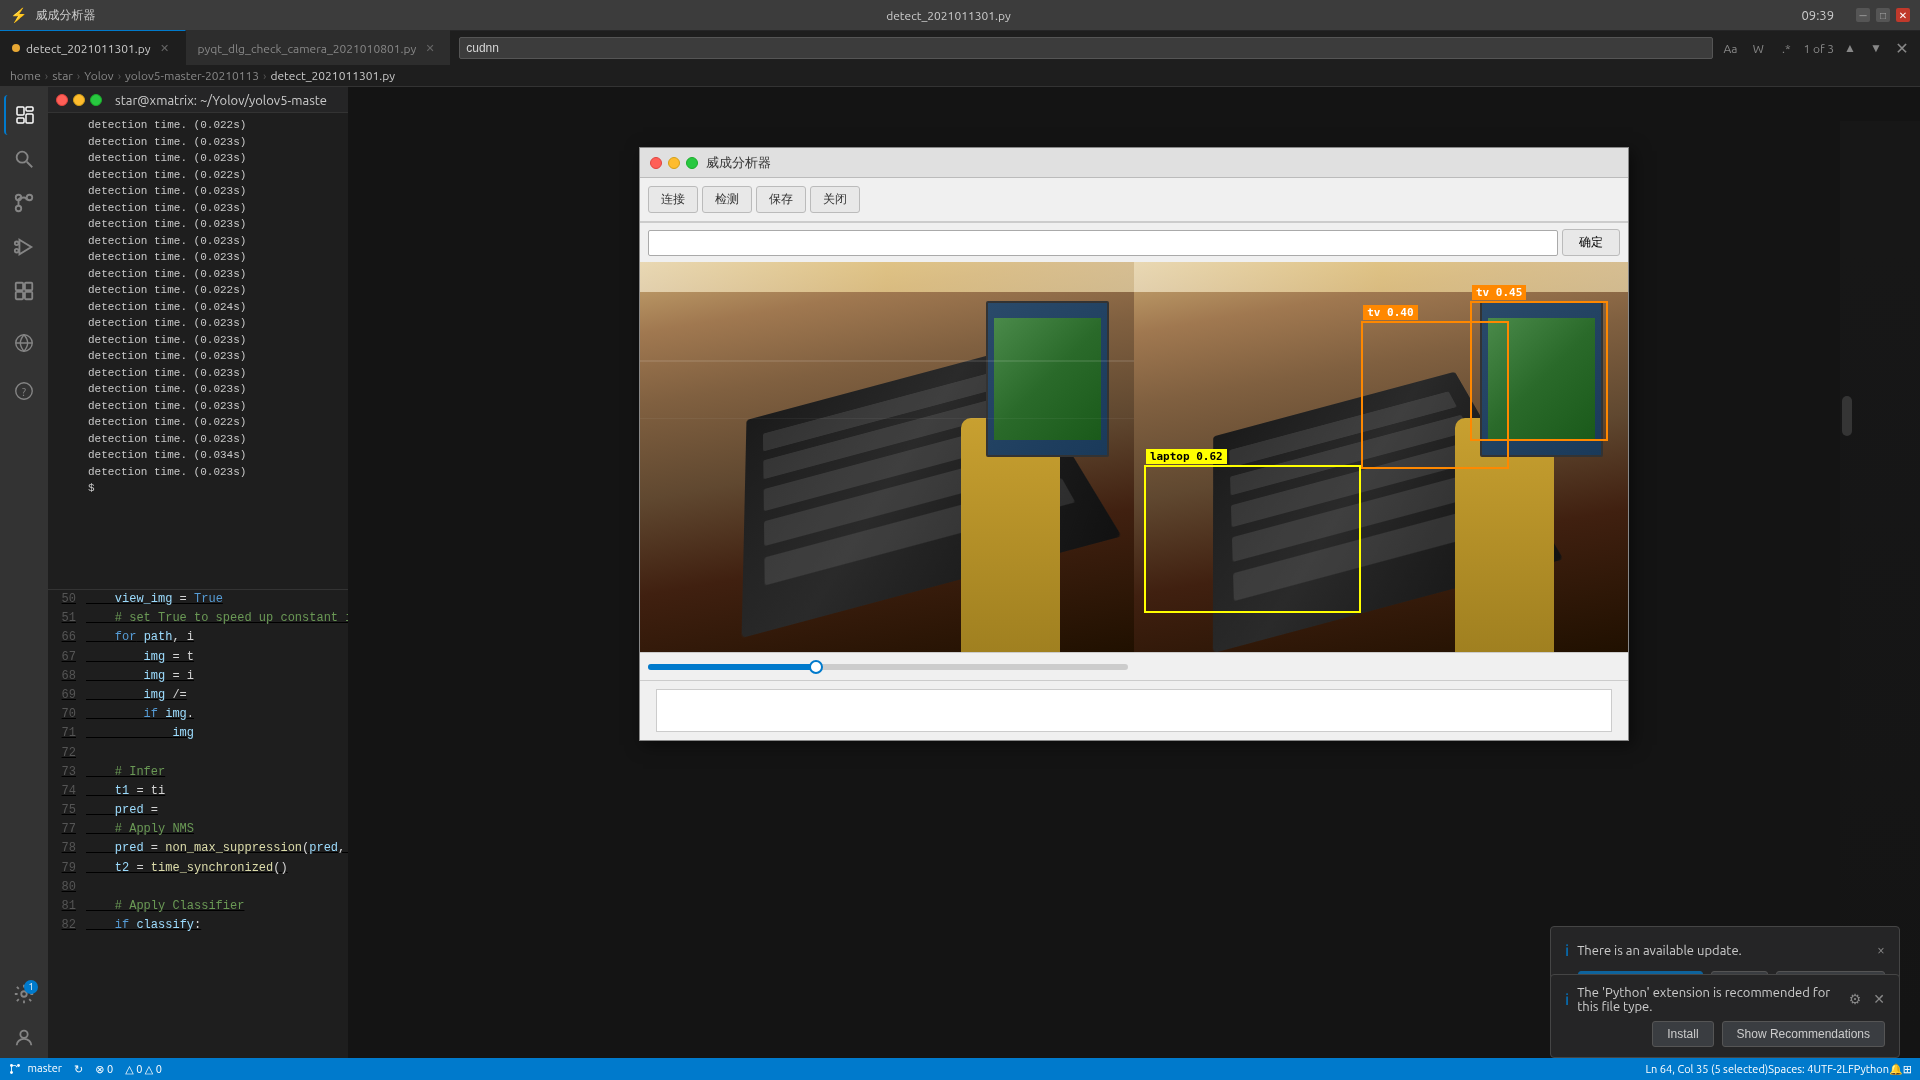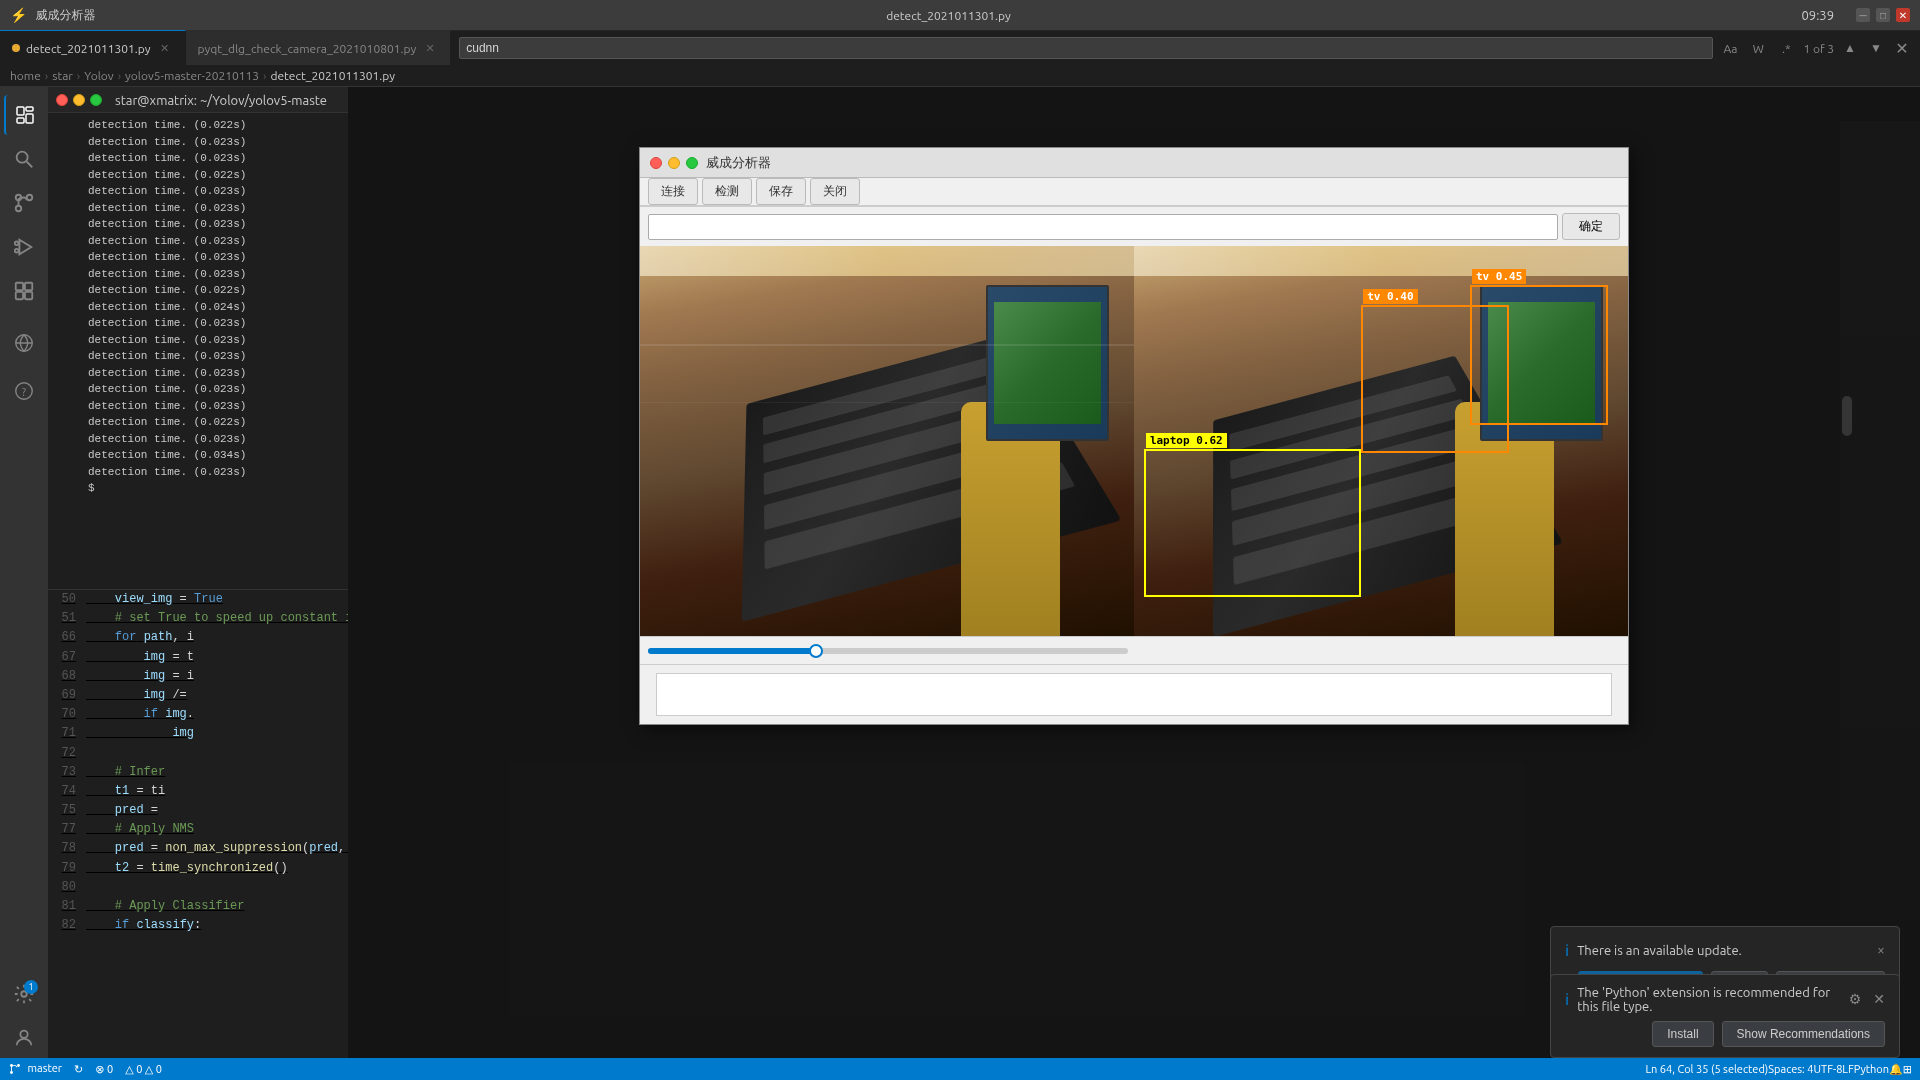--- a/index.html
+++ b/index.html
@@ -320,21 +320,21 @@
       border-bottom: 1px solid #bbb;
     }
     .dialog-title {
       flex: 1;
       font-size: 13px;
       color: #333;
       font-weight: normal;
     }
 
     .dialog-toolbar {
-      height: 28px;
+      height: 44px;
       background: #f0f0f0;
       display: flex;
       align-items: center;
       padding: 0 8px;
       gap: 4px;
       border-bottom: 1px solid #ccc;
     }
     .dialog-btn {
       padding: 4px 12px;
       background: #e8e8e8;
@@ -971,21 +971,21 @@
           <path d="M6 8.5v7M6 8.5c0-1.5 2-2.5 4.5-2.5H12a3 3 0 0 1 3 3" fill="none" stroke="white" stroke-width="1.5"></path>
         </svg>
       master
     </span>
     <span class="status-item">↻</span>
     <span class="status-item">⊗ 0</span>
     <span class="status-item">△ 0 △ 0</span>
     <div class="status-bar-right">
       <span class="status-item">Ln 64, Col 35 (5 selected)</span>
       <span class="status-item">Spaces: 4</span>
-      <span class="status-item">UTF-8</span>
+      <span class="status-item">UTF-2</span>
       <span class="status-item">LF</span>
       <span class="status-item">Python</span>
       <span class="status-item">🔔</span>
       <span class="status-item">⊞</span>
     </div>
   </div>
 
 </div>
 
 <div class="notification-update">

